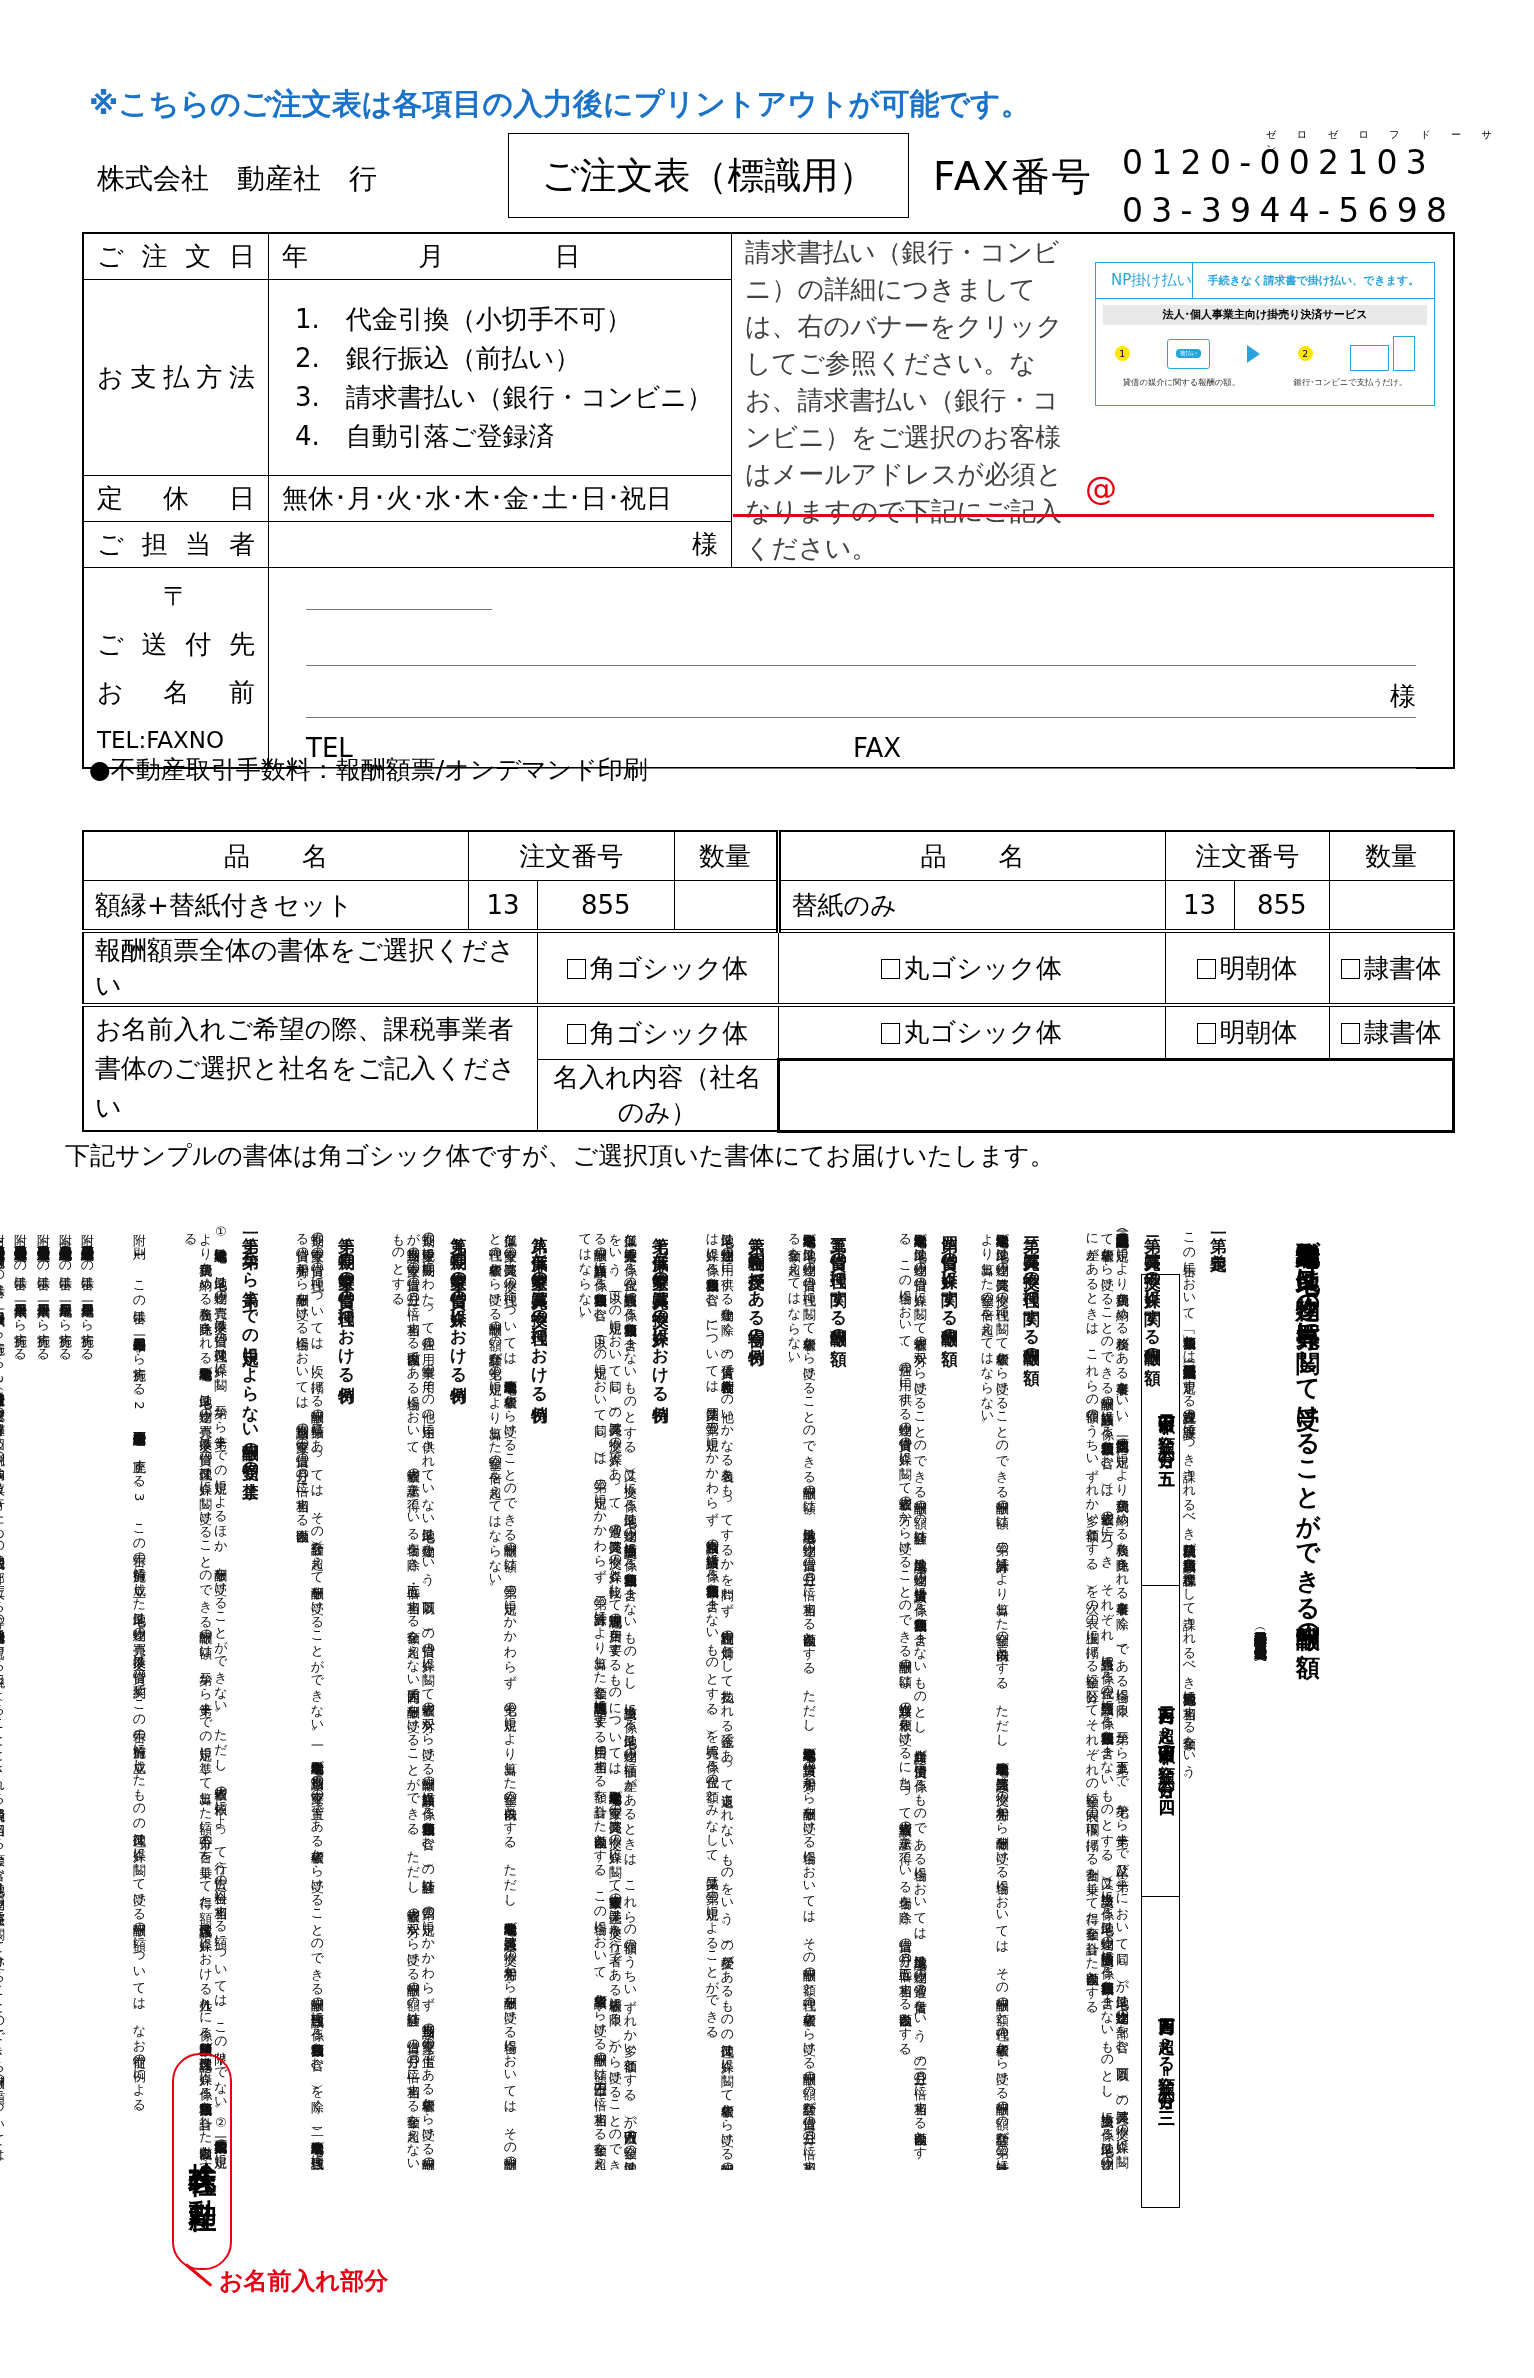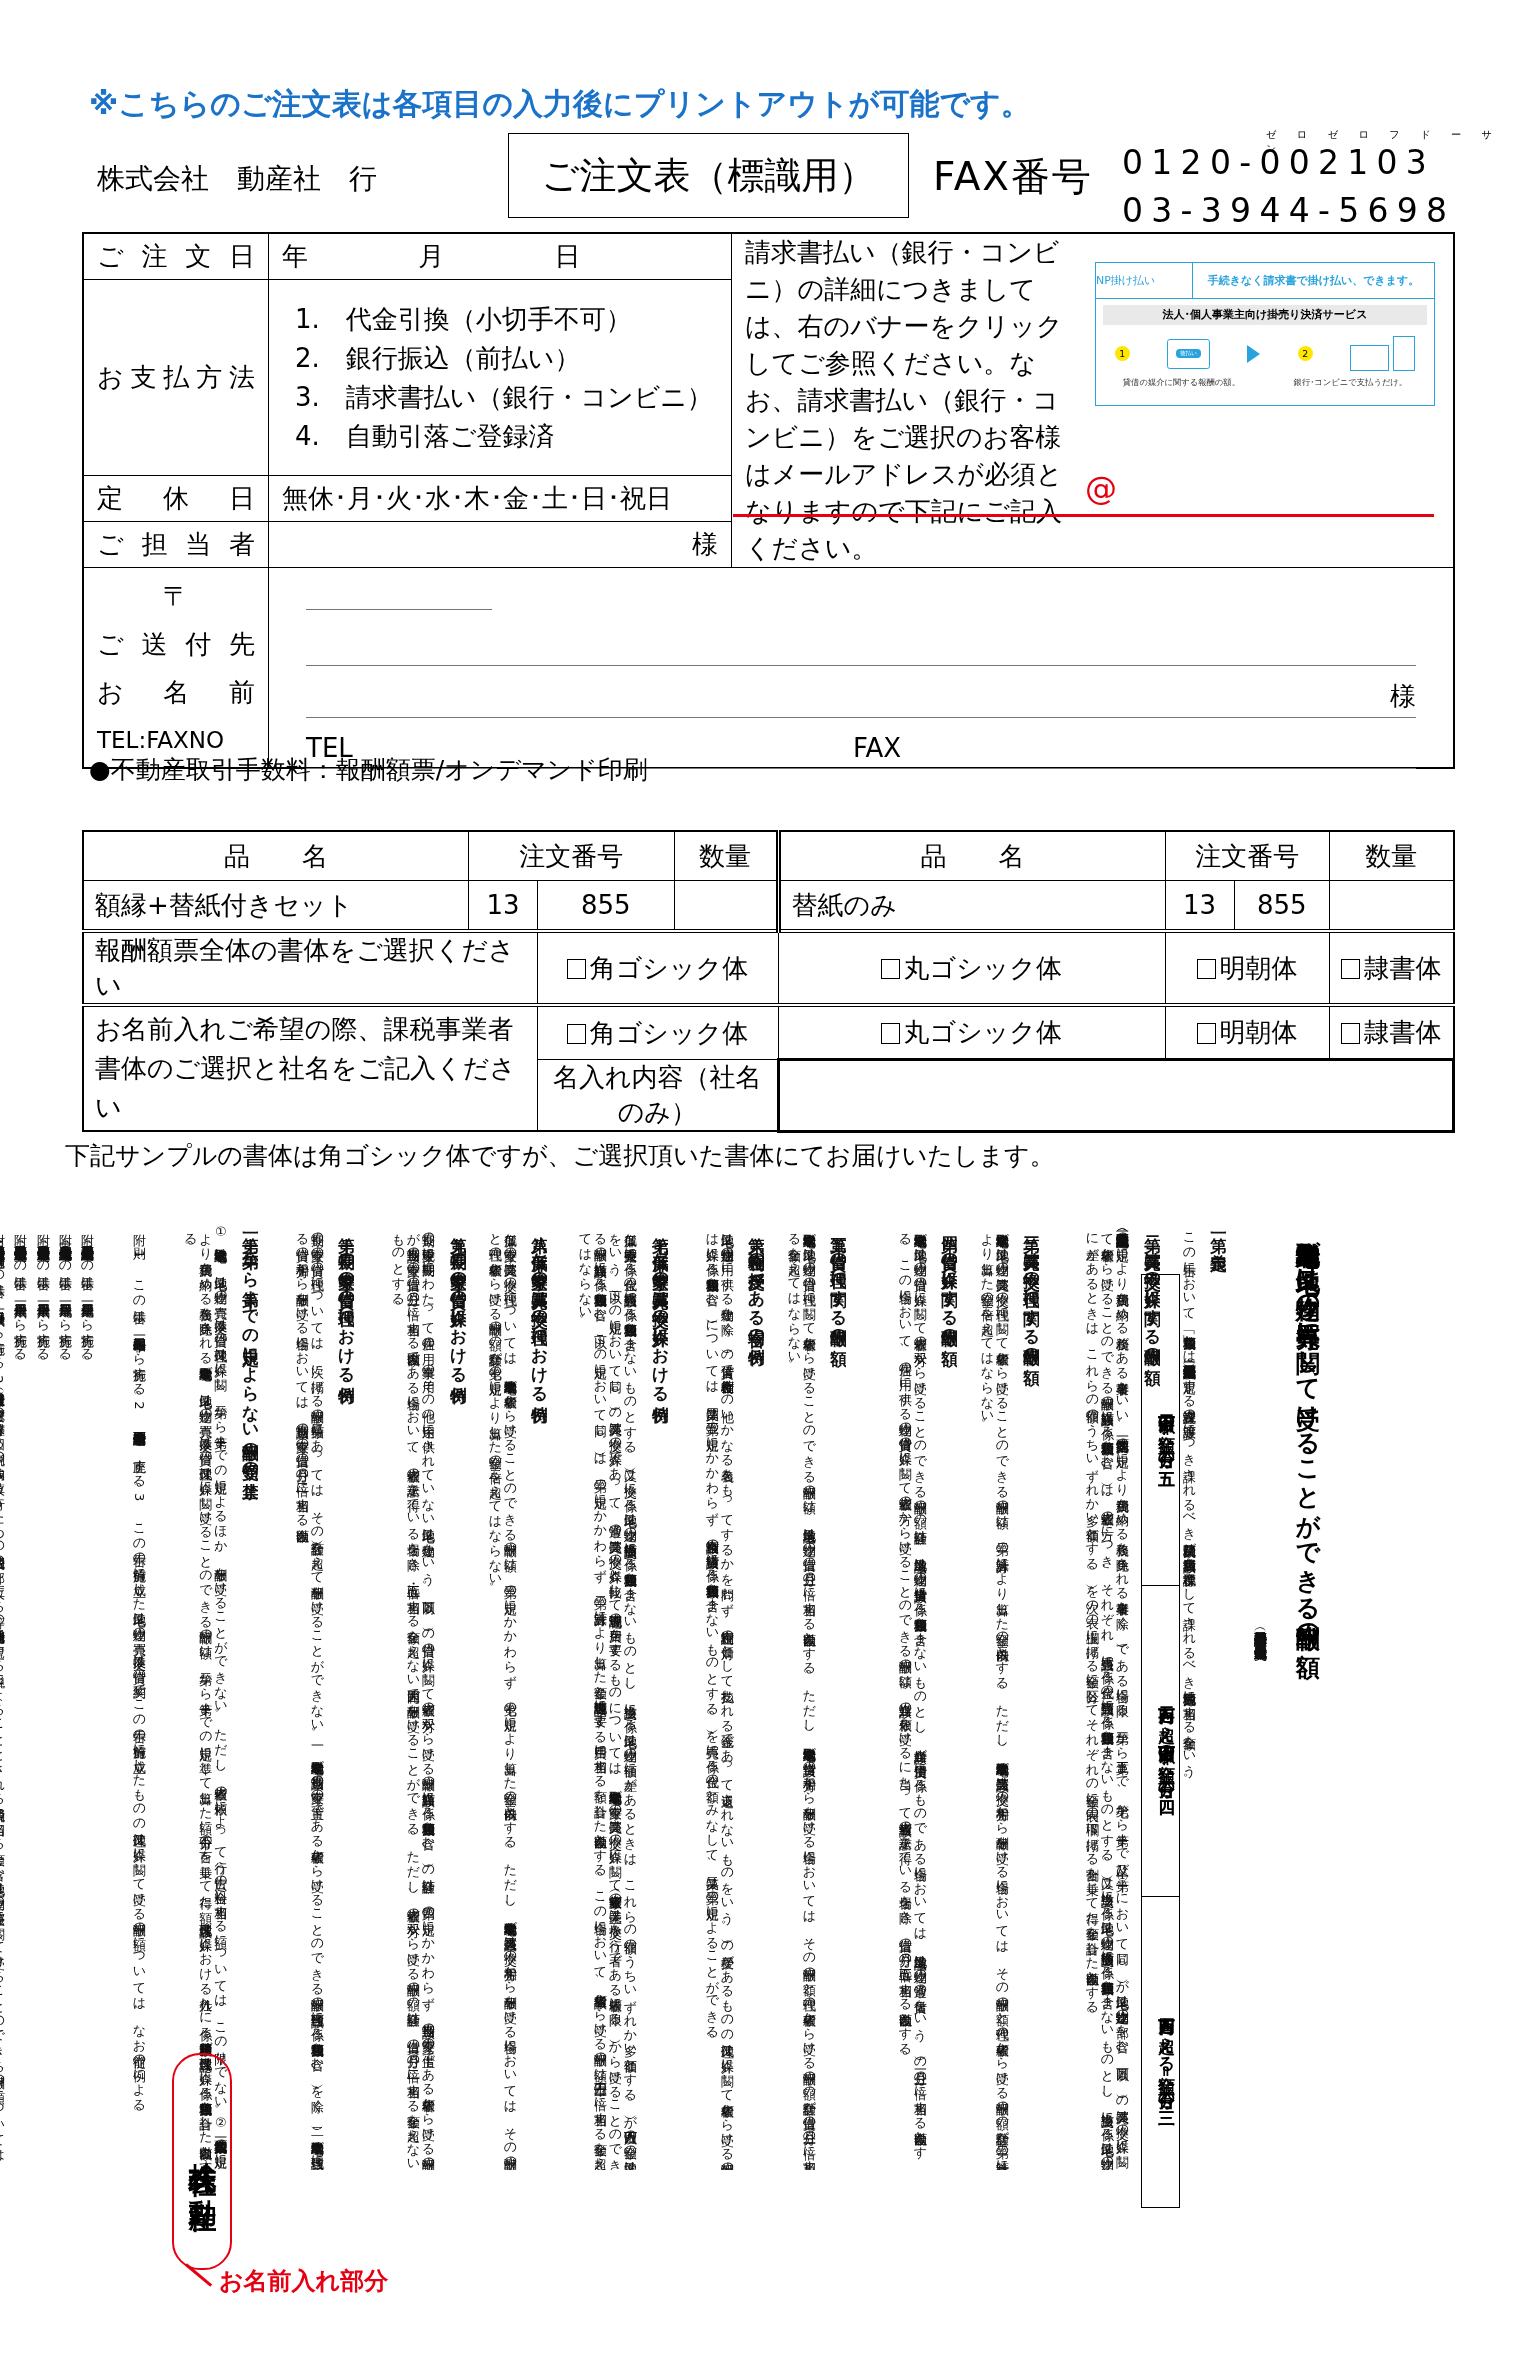--- a/index.html
+++ b/index.html
@@ -9,24 +9,24 @@
   .company{left:97px;top:160px;font-size:28px;}
   .titlebox{left:508px;top:133px;width:401px;height:85px;border:1.9px solid #000;box-sizing:border-box;display:flex;align-items:center;justify-content:center;font-size:37px;}
   .faxlabel{left:933px;top:150px;font-size:39px;letter-spacing:1.9px;}
   .faxnums{left:1122px;top:139px;font-size:33px;letter-spacing:8.3px;line-height:48px;}
   .ruby{position:absolute;left:1266px;top:128px;font-size:10.2px;letter-spacing:20.4px;}
   table{border-collapse:collapse;}
   .t1{position:absolute;left:82px;top:232px;width:1373px;border:2.8px solid #000;}
   .t1 td{border:1.9px solid #000;font-size:26px;padding:0 13px;height:39px;}
   .lbl{width:158px;text-align:justify;text-align-last:justify;}
   .pay-item{display:block;line-height:39px;}
-  .redtext{color:#000000;font-size:21.3px;line-height:37px;padding:3.7px 7.4px;vertical-align:top;}
+  .redtext{color:#404040;font-size:21.3px;line-height:37px;padding:3.7px 7.4px;vertical-align:top;}
   .banner{position:absolute;left:1095px;top:262px;width:340px;height:144px;border:1.9px solid #29a3dc;box-sizing:border-box;background:#fff;}
   .ban-top{display:flex;height:35px;border-bottom:1.9px solid #29a3dc;align-items:center;font-size:11px;}
-  .ban-logo{width:96px;border-right:1.9px solid #29a3dc;height:100%;display:flex;align-items:center;justify-content:flex-start;color:#29a3dc;font-size:11px;}
+  .ban-logo{width:96px;border-right:1.9px solid #29a3dc;height:100%;display:flex;align-items:center;justify-content:flex-end;color:#29a3dc;font-size:15px;}
   .ban-tag{flex:1;text-align:center;color:#29a3dc;font-weight:bold;font-size:11px;}
   .ban-service{margin:5.6px 7.4px;background:#e9e9e9;text-align:center;font-weight:bold;font-size:11px;line-height:20.4px;}
   .ban-steps{display:flex;justify-content:space-around;align-items:center;height:46px;}
   .step-num{display:inline-block;width:15px;height:15px;border-radius:50%;background:#ffe600;font-size:9.3px;text-align:center;line-height:15px;}
   .monitor{width:41px;height:28px;border:1.9px solid #29a3dc;border-radius:2.8px;display:inline-flex;align-items:center;justify-content:center;}
   .monitor span{background:#29a3dc;color:#fff;font-size:5.6px;padding:0.9px 3.7px;border-radius:3.7px;}
   .arrow{width:0;height:0;border-left:13px solid #29a3dc;border-top:9.3px solid transparent;border-bottom:9.3px solid transparent;}
   .env{width:37px;height:24px;border:1.9px solid #29a3dc;}
   .doc{width:20.4px;height:33px;border:1.9px solid #29a3dc;}
   .ban-caps{display:flex;justify-content:space-around;font-size:8.3px;color:#333;}

